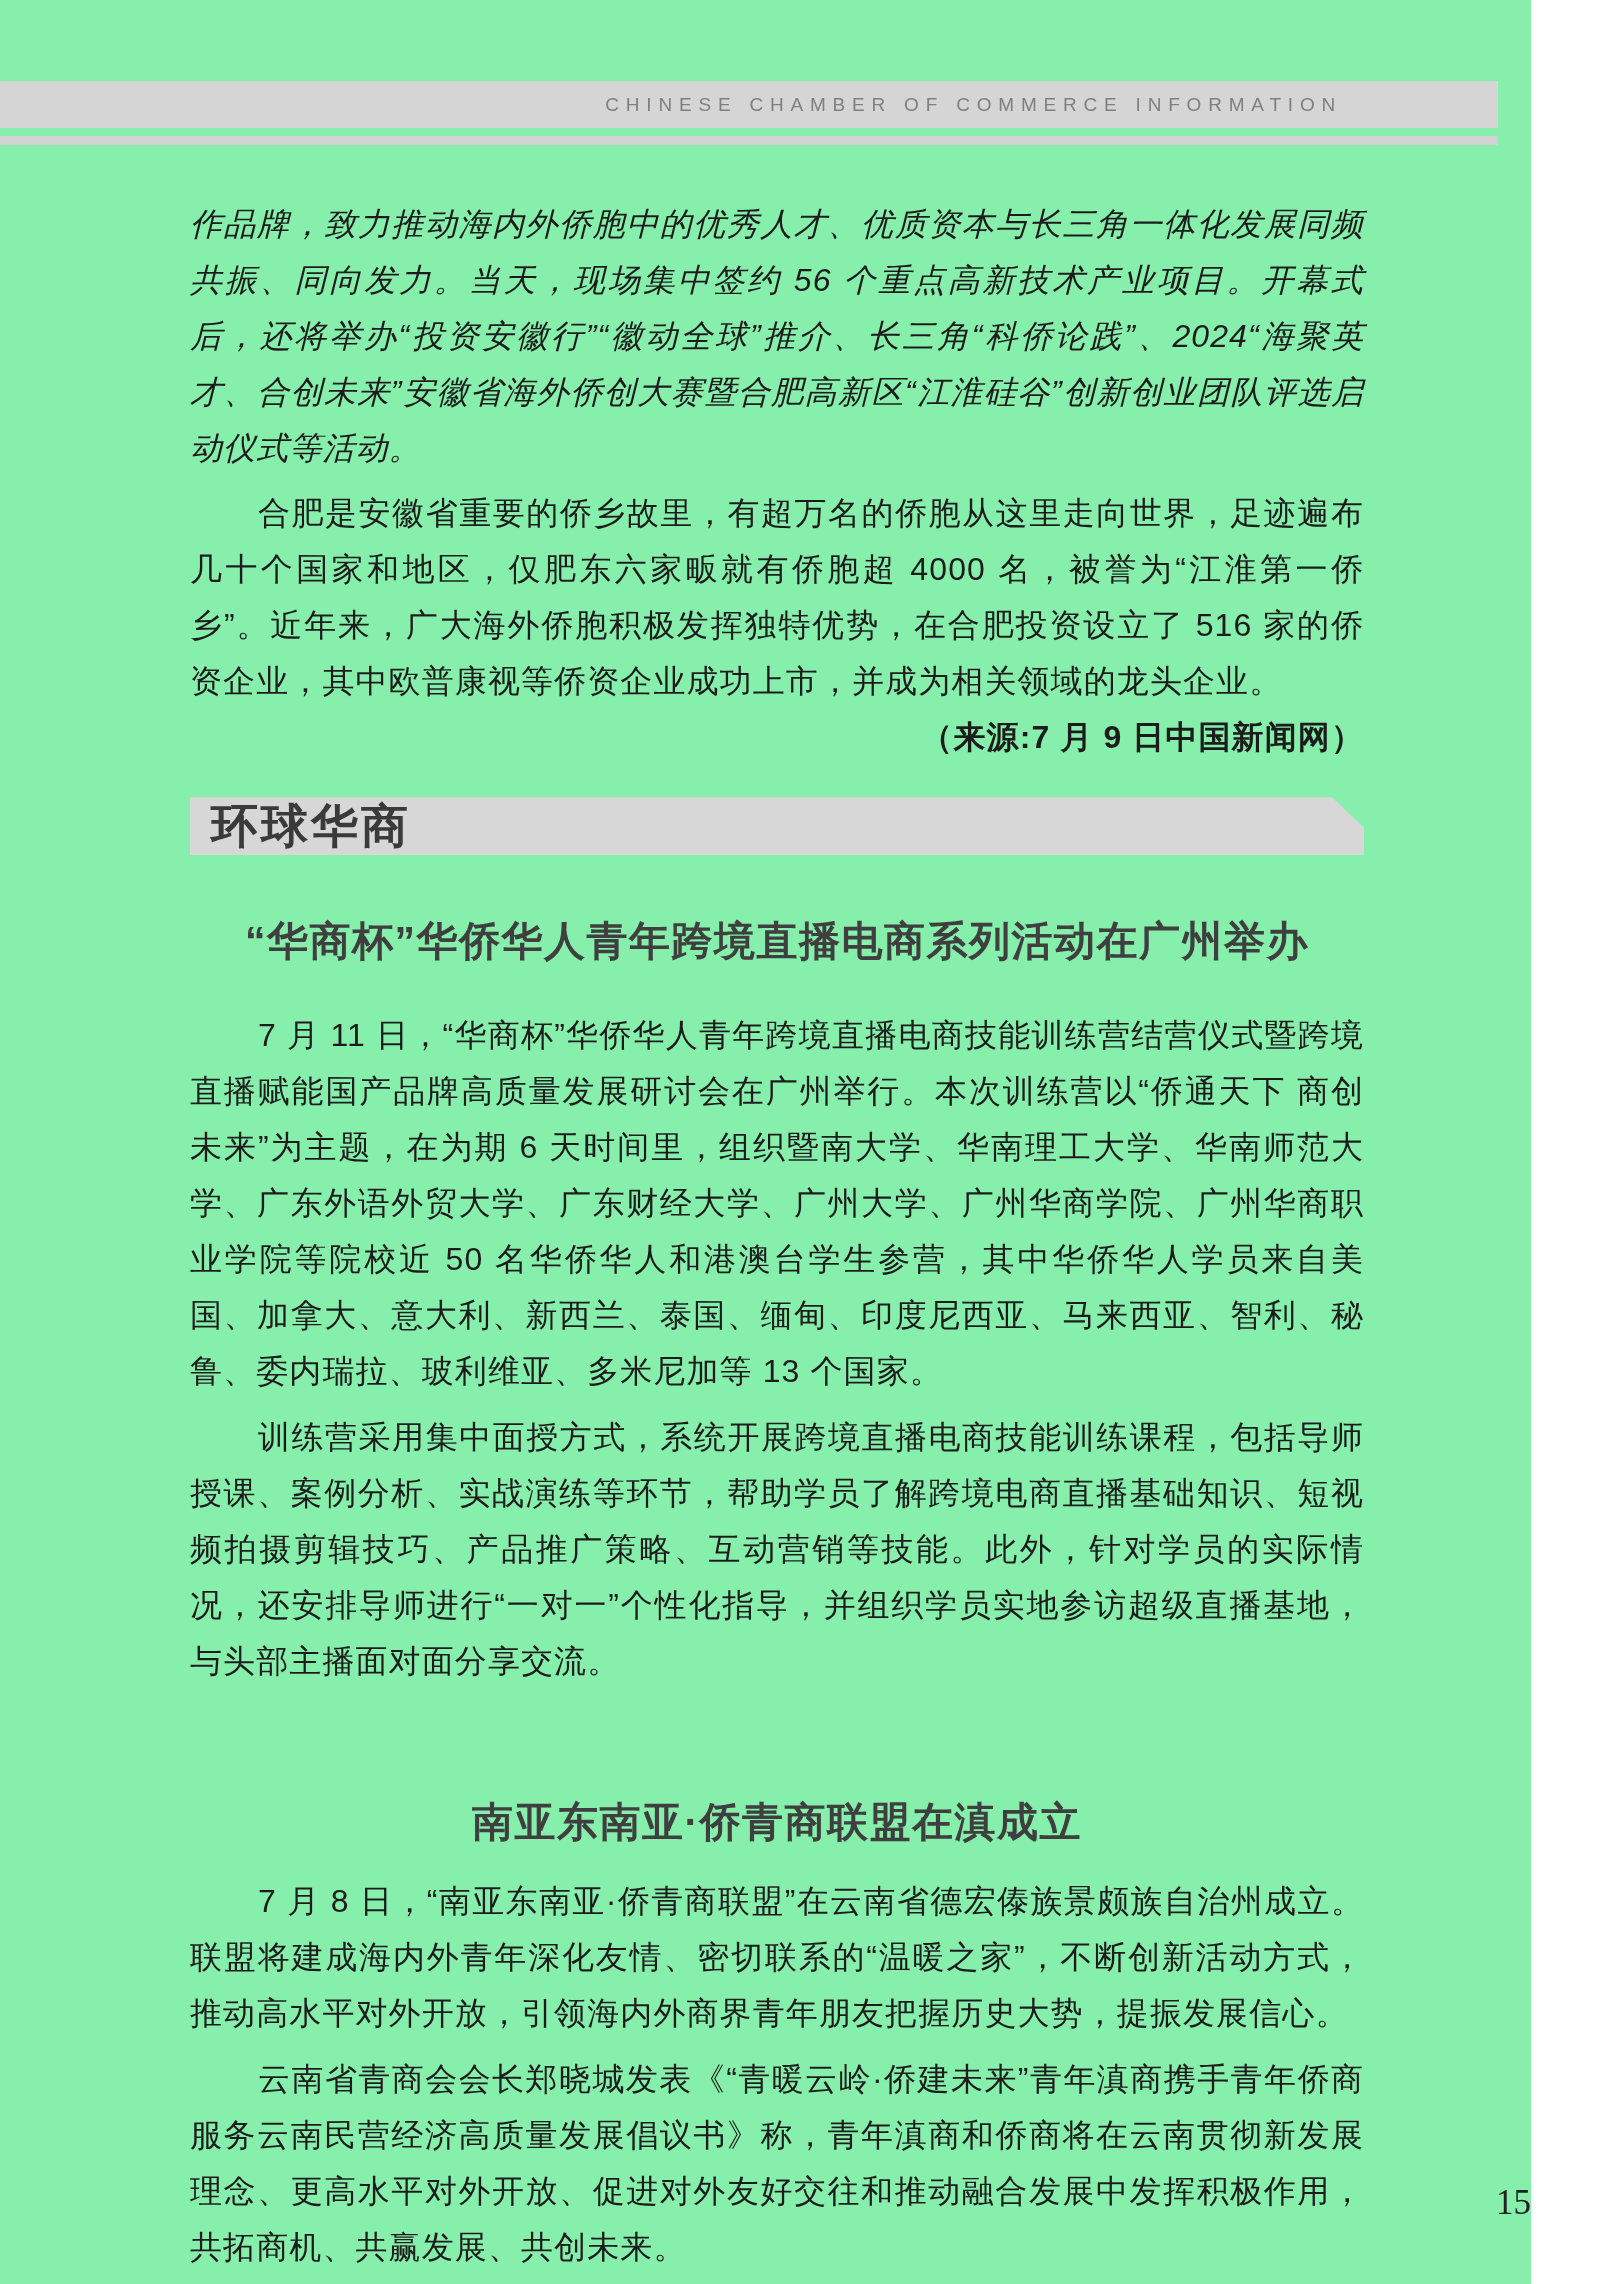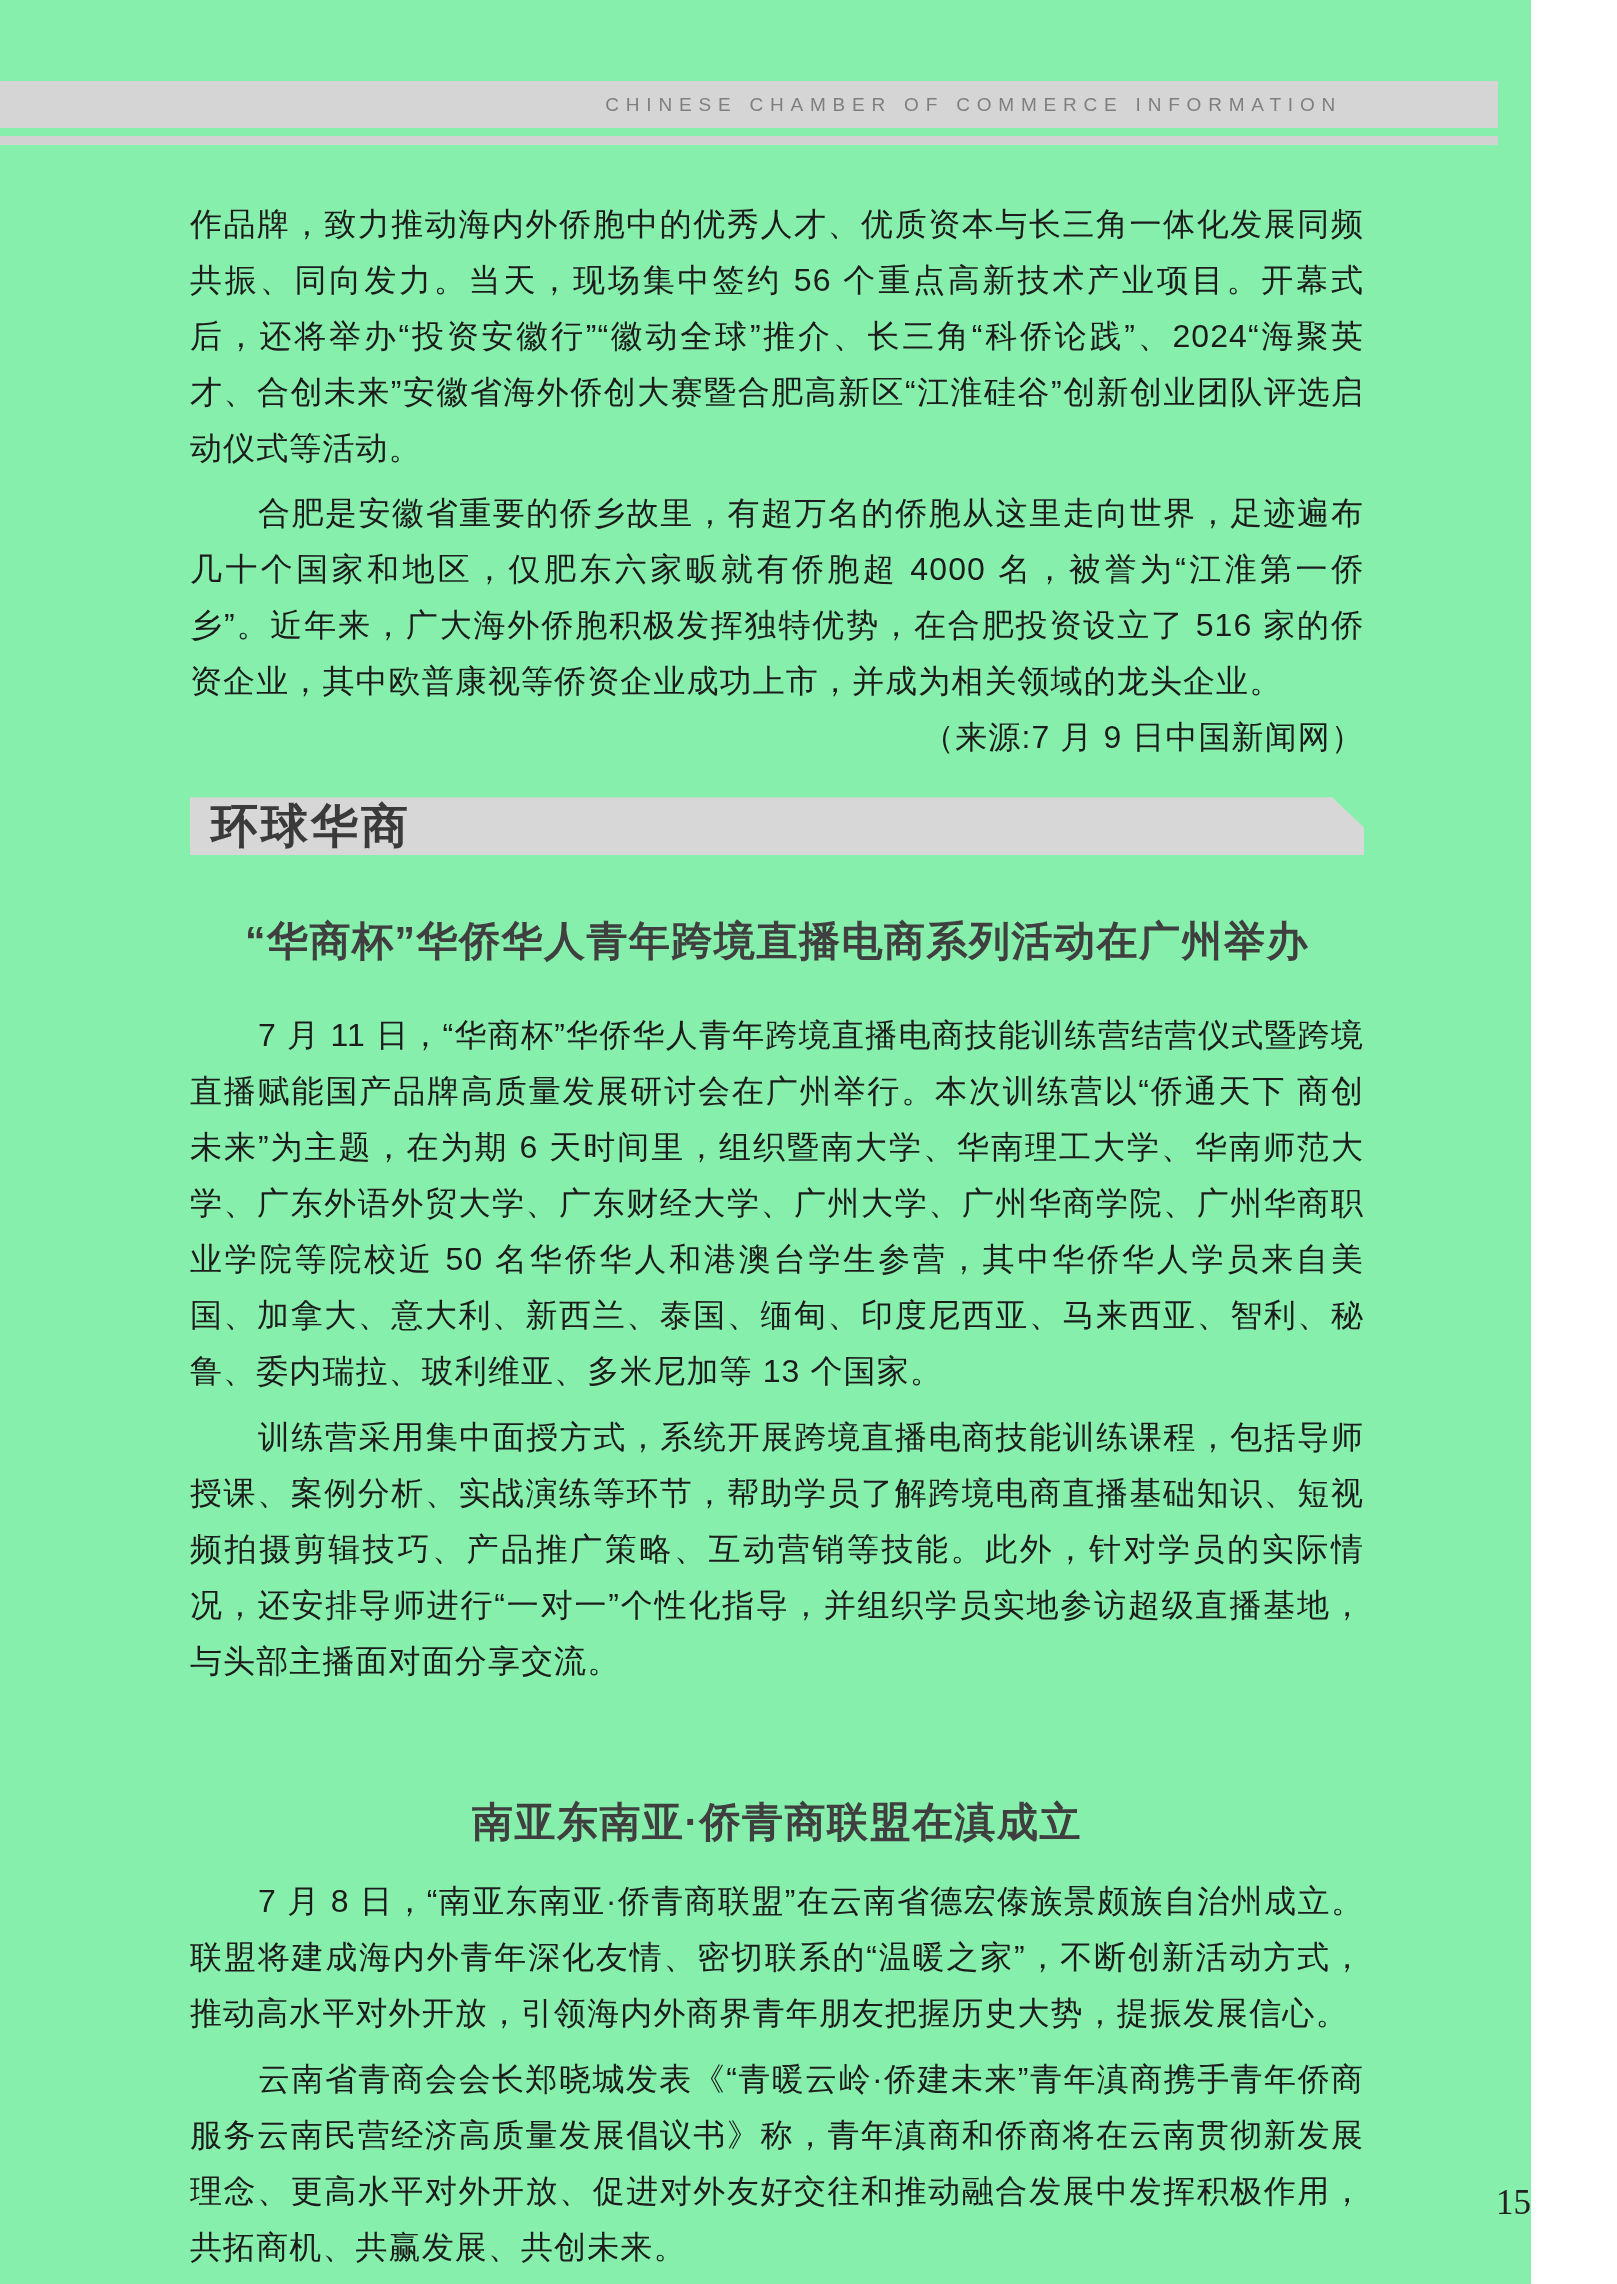--- a/index.html
+++ b/index.html
@@ -48,27 +48,28 @@
   .para {
     margin: 0;
     font-size: 32px;
     line-height: 56px;
     letter-spacing: 1.1px;
     color: #1c1c1c;
     text-align: justify;
     text-justify: inter-ideograph;
   }
   .para.indent { text-indent: 68px; }
-  .para.first  { padding-top: 51px; }
+  .para.first  { padding-top: 51px; font-style: italic; }
   .para + .para { margin-top: 9.8px; }
 
   .source-inline {
     float: right;
     text-indent: 0;
     letter-spacing: 1.1px;
+    font-weight: bold;
   }
   .source-line {
     margin: 0;
     font-size: 32px;
     line-height: 56px;
     letter-spacing: 1.1px;
     color: #1c1c1c;
     text-align: right;
   }
 

